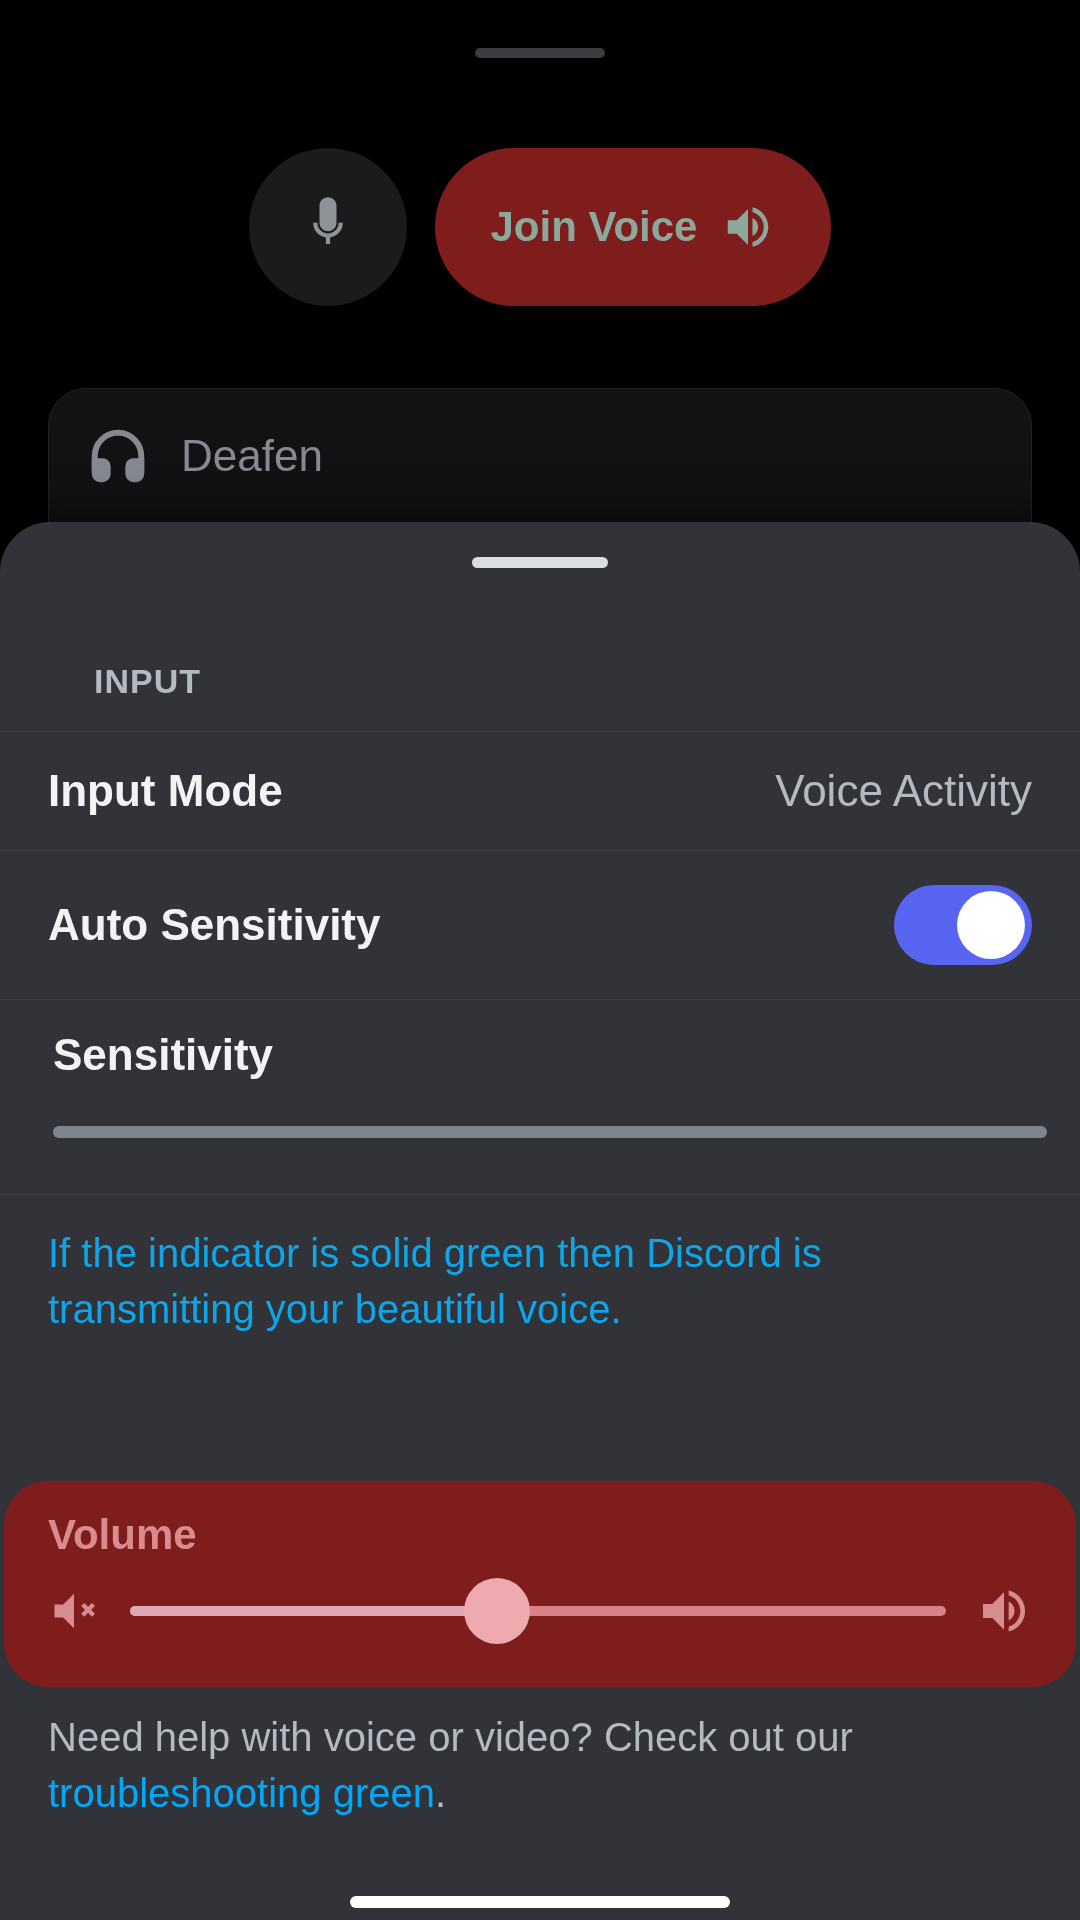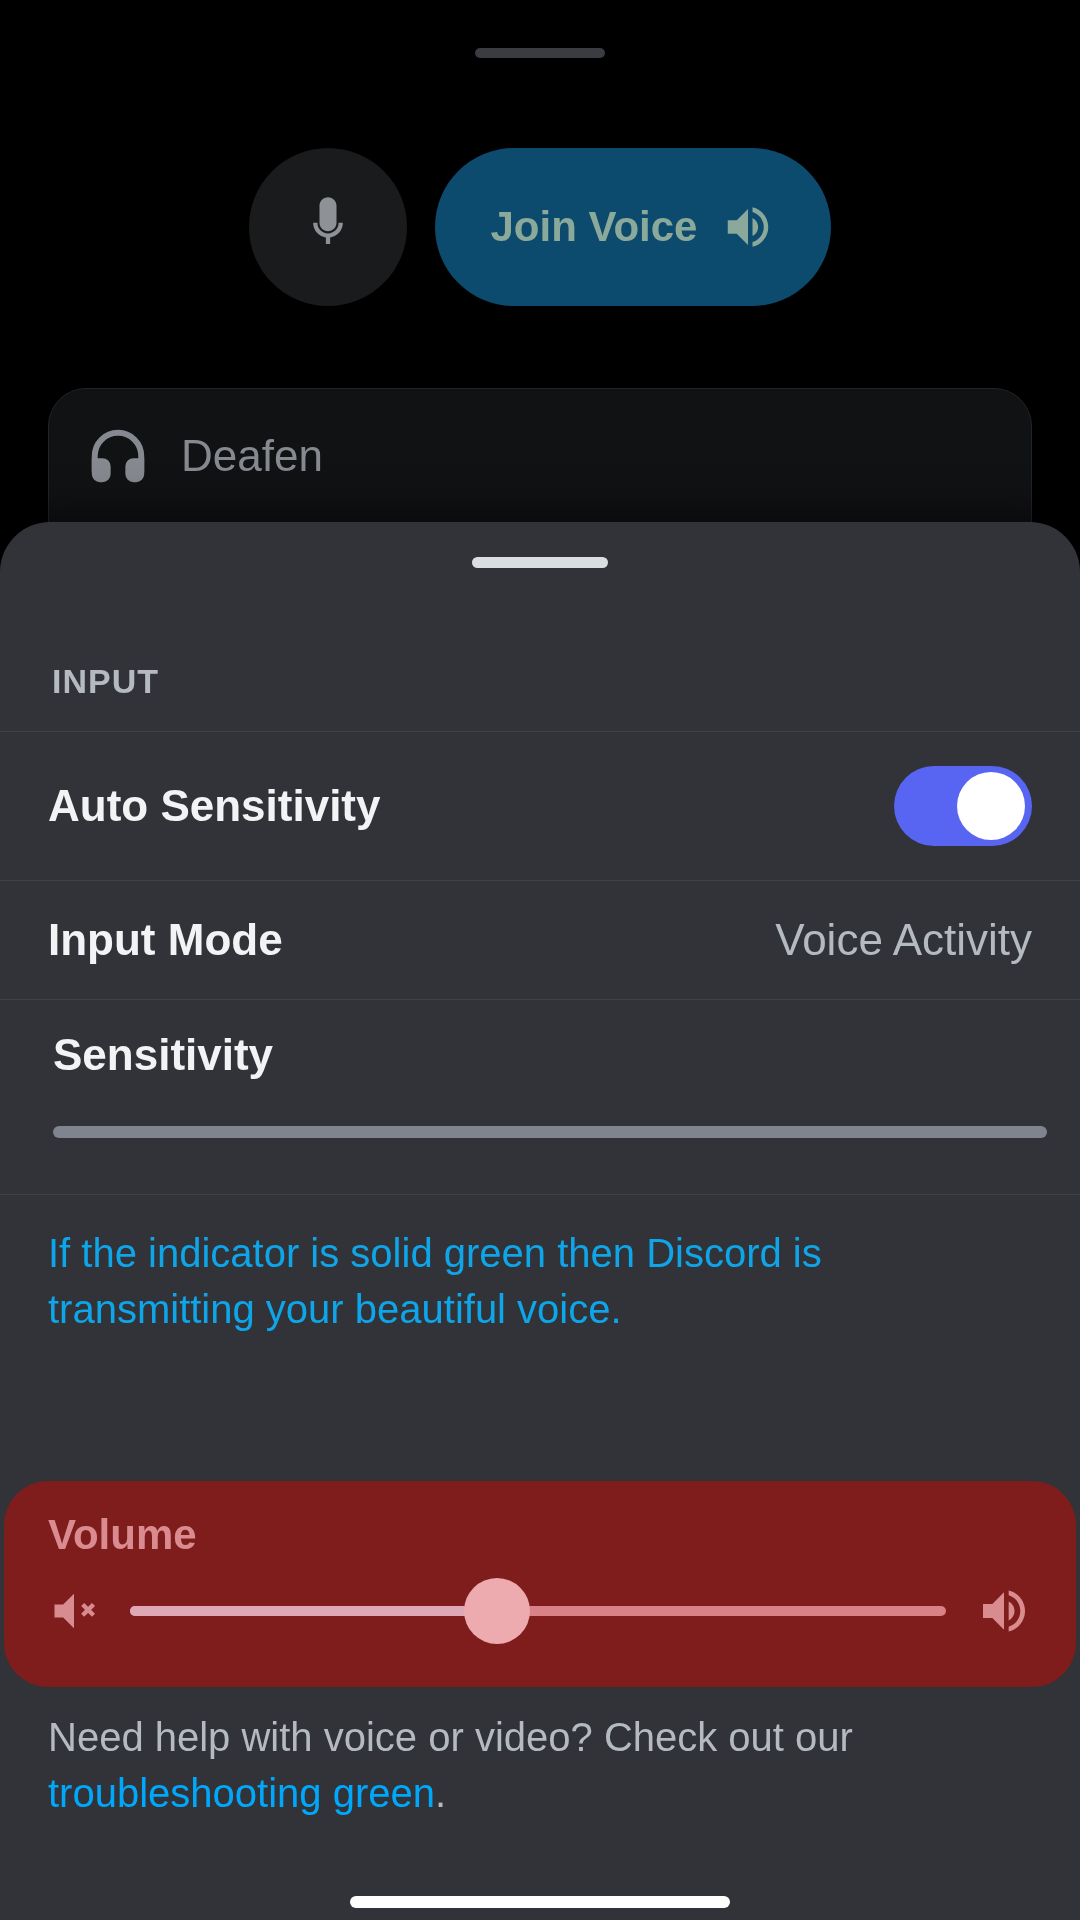--- a/index.html
+++ b/index.html
@@ -37,21 +37,21 @@
     border-radius: 50%;
     background: #1a1b1c;
     display: flex;
     align-items: center;
     justify-content: center;
   }
   .join-voice {
     height: 158px;
     padding: 0 56px;
     border-radius: 79px;
-    background: #0c4a6e;
+    background: #7f1d1d;
     display: flex;
     align-items: center;
     justify-content: center;
     gap: 24px;
     font-size: 42px;
     font-weight: 600;
     color: #8aa99a;
   }
   .bg-card {
     position: absolute;
@@ -112,21 +112,22 @@
     height: 11px;
     background: #dbdee1;
     border-radius: 6px;
   }
 
   .section-header {
     color: #b5bac1;
     font-size: 34px;
     font-weight: 600;
     letter-spacing: 1px;
-    padding: 0 52px;
+    padding: 0 66px;
+    margin-left: 28px;
   }
 
   .list {
     border-top: 1px solid #3f4147;
     border-bottom: 1px solid #3f4147;
   }
   .row {
     display: flex;
     align-items: center;
     justify-content: space-between;
@@ -282,28 +283,28 @@
 
 <div class="sheet">
   <div class="sheet-handle"></div>
 
   <div style="height:140px"></div>
   <div class="section-header">INPUT</div>
   <div style="height:30px"></div>
 
   <div class="list">
     <div class="row">
+      <span class="row-label">Input Mode</span>
+      <span class="row-value">Voice Activity</span>
+    </div>
+    <div class="row">
       <span class="row-label">Auto Sensitivity</span>
       <div class="toggle">
         <div class="toggle-knob"></div>
       </div>
-    </div>
-    <div class="row">
-      <span class="row-label">Input Mode</span>
-      <span class="row-value">Voice Activity</span>
     </div>
     <div class="sensitivity-block" style="border-bottom:none;">
       <span class="row-label">Sensitivity</span>
       <div class="sensitivity-bar"></div>
     </div>
   </div>
 
   <div style="height:34px"></div>
   <div class="hint">If the indicator is solid green then Discord is transmitting your beautiful voice.</div>
 

